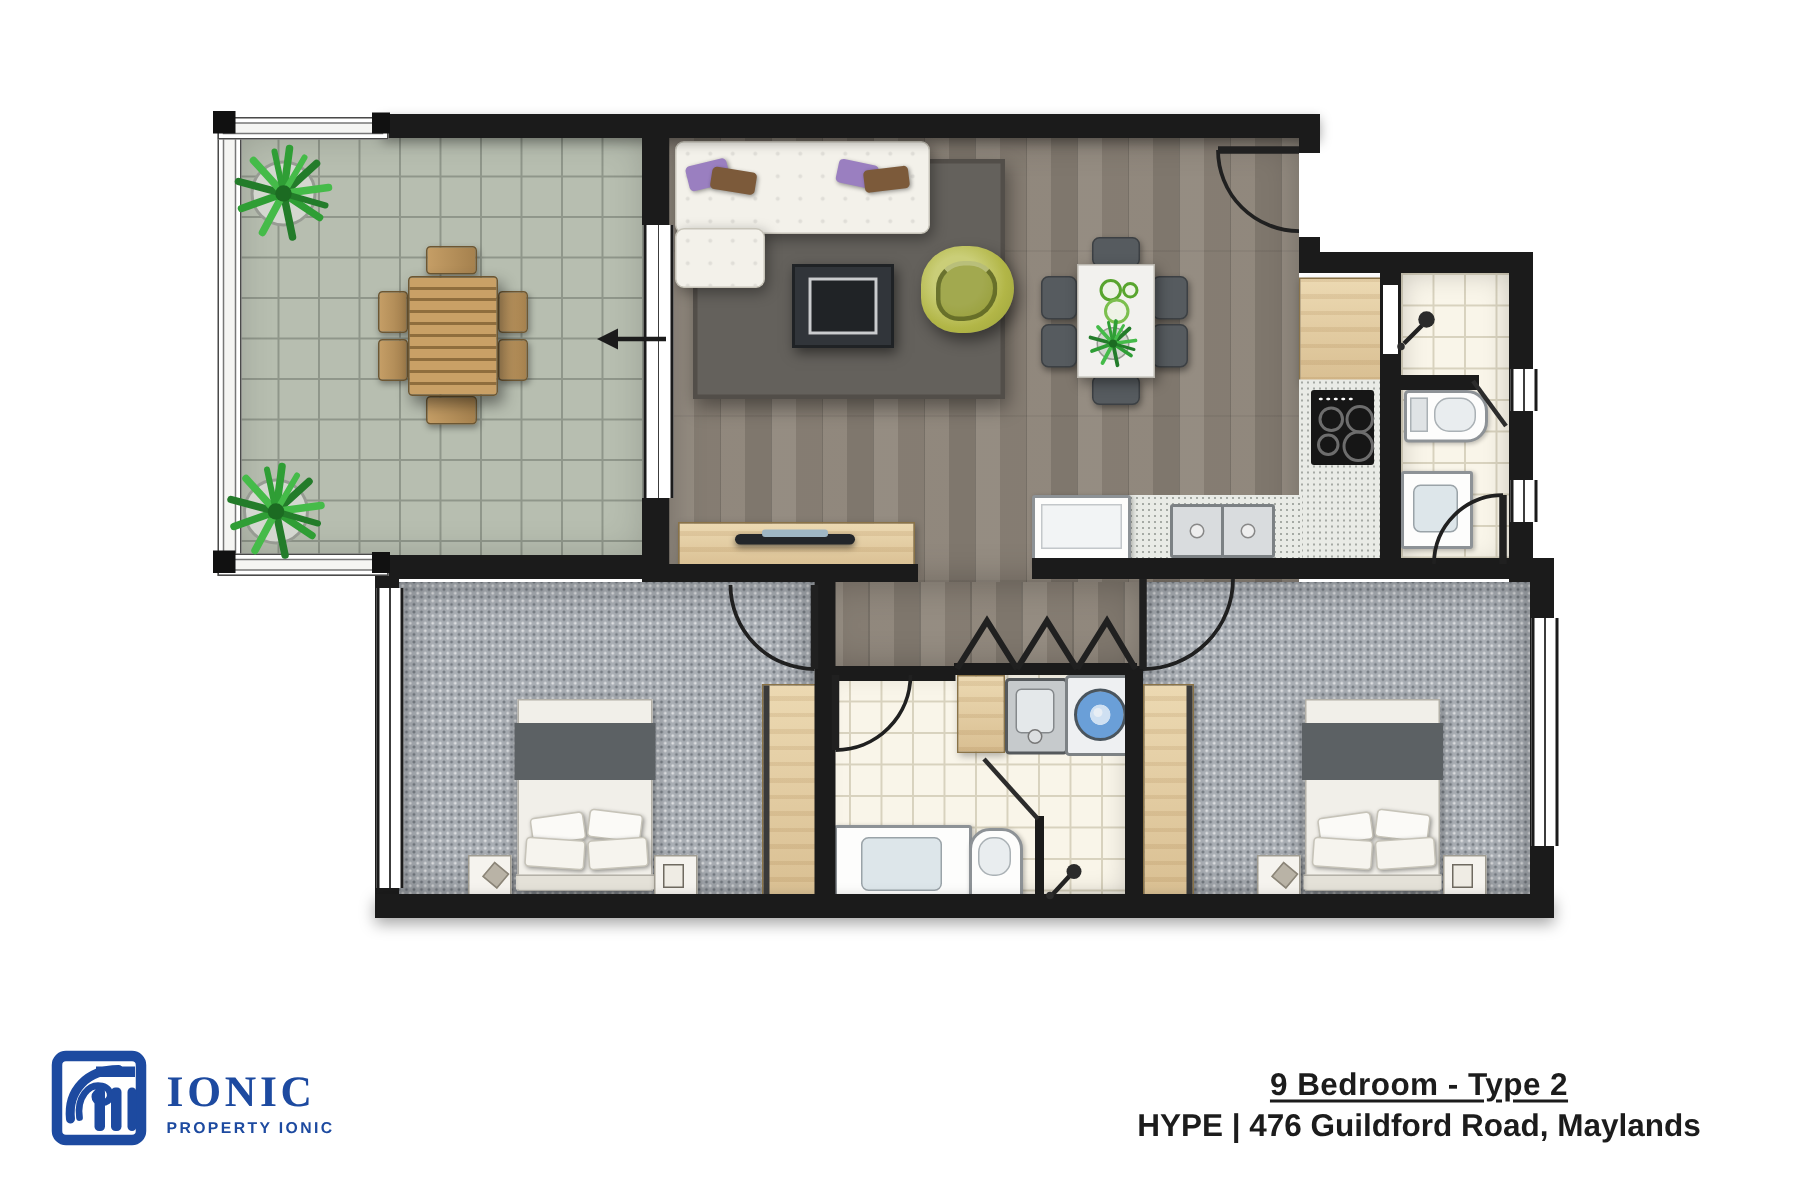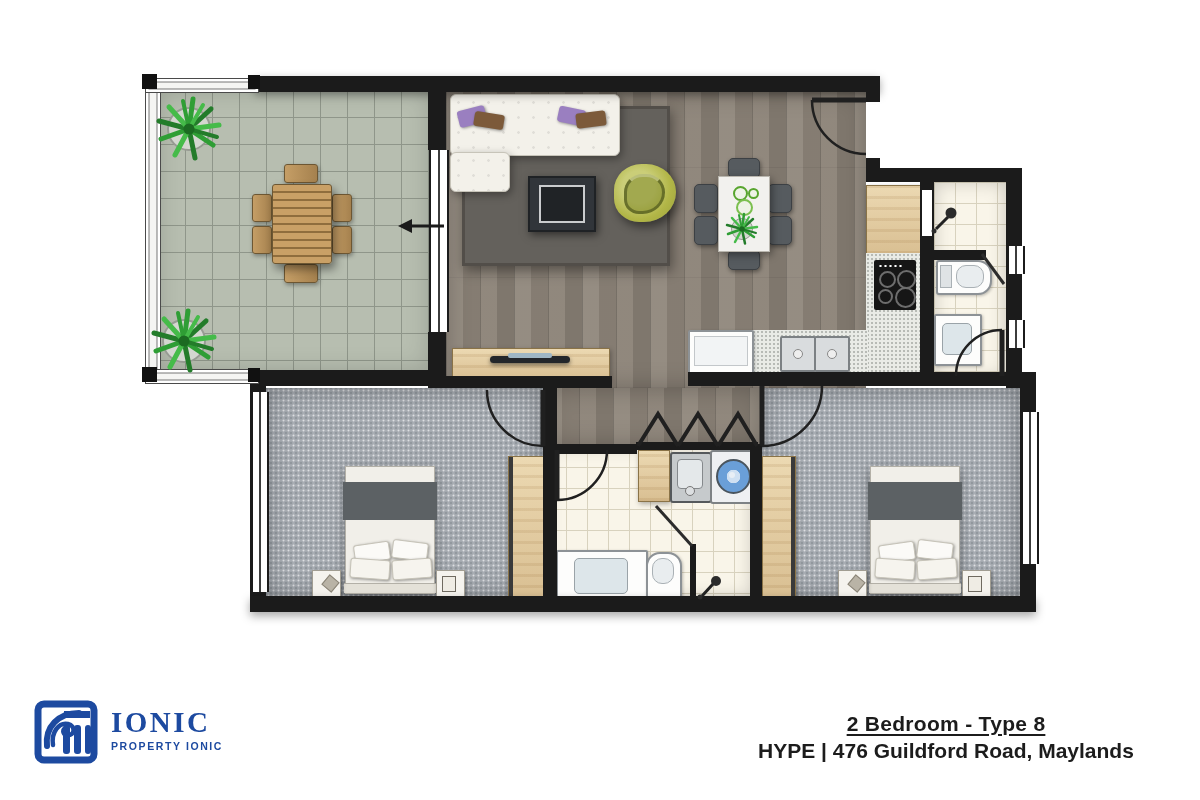--- a/index.html
+++ b/index.html
@@ -47,21 +47,21 @@
   .bedband{position:absolute;background:#5c6164;}
   .nstand{position:absolute;background:#f5f3ee;border:1px solid #a19d92;box-shadow:1px 2px 4px rgba(0,0,0,.35);}
   .cooktop{position:absolute;background:#161616;border-radius:2px;}
   .burner{position:absolute;border:2px solid #6d6d6d;border-radius:50%;}
   .ring{position:absolute;border:2.5px solid #58a52e;border-radius:50%;background:#eef3e6;}
   .tulip{position:absolute;background:radial-gradient(circle at 40% 40%, #cace78 0 32%, #b2b647 62%, #99a039);
     border-radius:48% 52% 56% 44%;box-shadow:3px 5px 10px rgba(0,0,0,.45);}
   .tulipseat{position:absolute;left:16%;top:18%;width:56%;height:58%;border-radius:50% 50% 60% 40%;
     border:3px solid rgba(60,70,20,.55);border-top-color:rgba(255,255,255,.25);background:rgba(130,138,45,.55);}
   
-  #logo-block{position:absolute;left:34px;top:700px;display:flex;align-items:flex-start;}
+  #logo-block{position:absolute;left:34px;top:700px;display:flex;align-items:center;}
   #logo-text{margin-left:13px;margin-top:8px;color:#1d4aa0;}
   #logo-name{font-family:"Liberation Serif", serif;font-weight:bold;font-size:29px;letter-spacing:2.5px;line-height:1;}
   #logo-tagline{font-size:10.5px;font-weight:bold;letter-spacing:1.6px;margin-top:3px;}
   #title-block{position:absolute;right:42px;top:712px;width:424px;text-align:center;color:#1c1c1c;}
   #plan-title{font-size:21px;font-weight:bold;text-decoration:underline;text-underline-offset:3px;letter-spacing:.3px;}
   #plan-subtitle{font-size:21px;font-weight:bold;margin-top:3px;white-space:nowrap;}
 </style>
 </head>
 <body>
 
@@ -309,17 +309,17 @@
       <rect x="40" y="25" width="7" height="29" rx="3" fill="#1d4aa0"></rect>
       <rect x="51" y="25" width="6" height="29" rx="3" fill="#1d4aa0"></rect>
     </svg>
     <div id="logo-text">
       <div id="logo-name">IONIC</div>
       <div id="logo-tagline">PROPERTY IONIC</div>
     </div>
   </div>
 
   <div id="title-block">
-    <div id="plan-title">2 Bedroom - Type 8</div>
+    <div id="plan-title">9 Bedroom - Type 2</div>
     <div id="plan-subtitle">HYPE | 476 Guildford Road, Maylands</div>
   </div>
 
 </div>
 
 </body></html>

